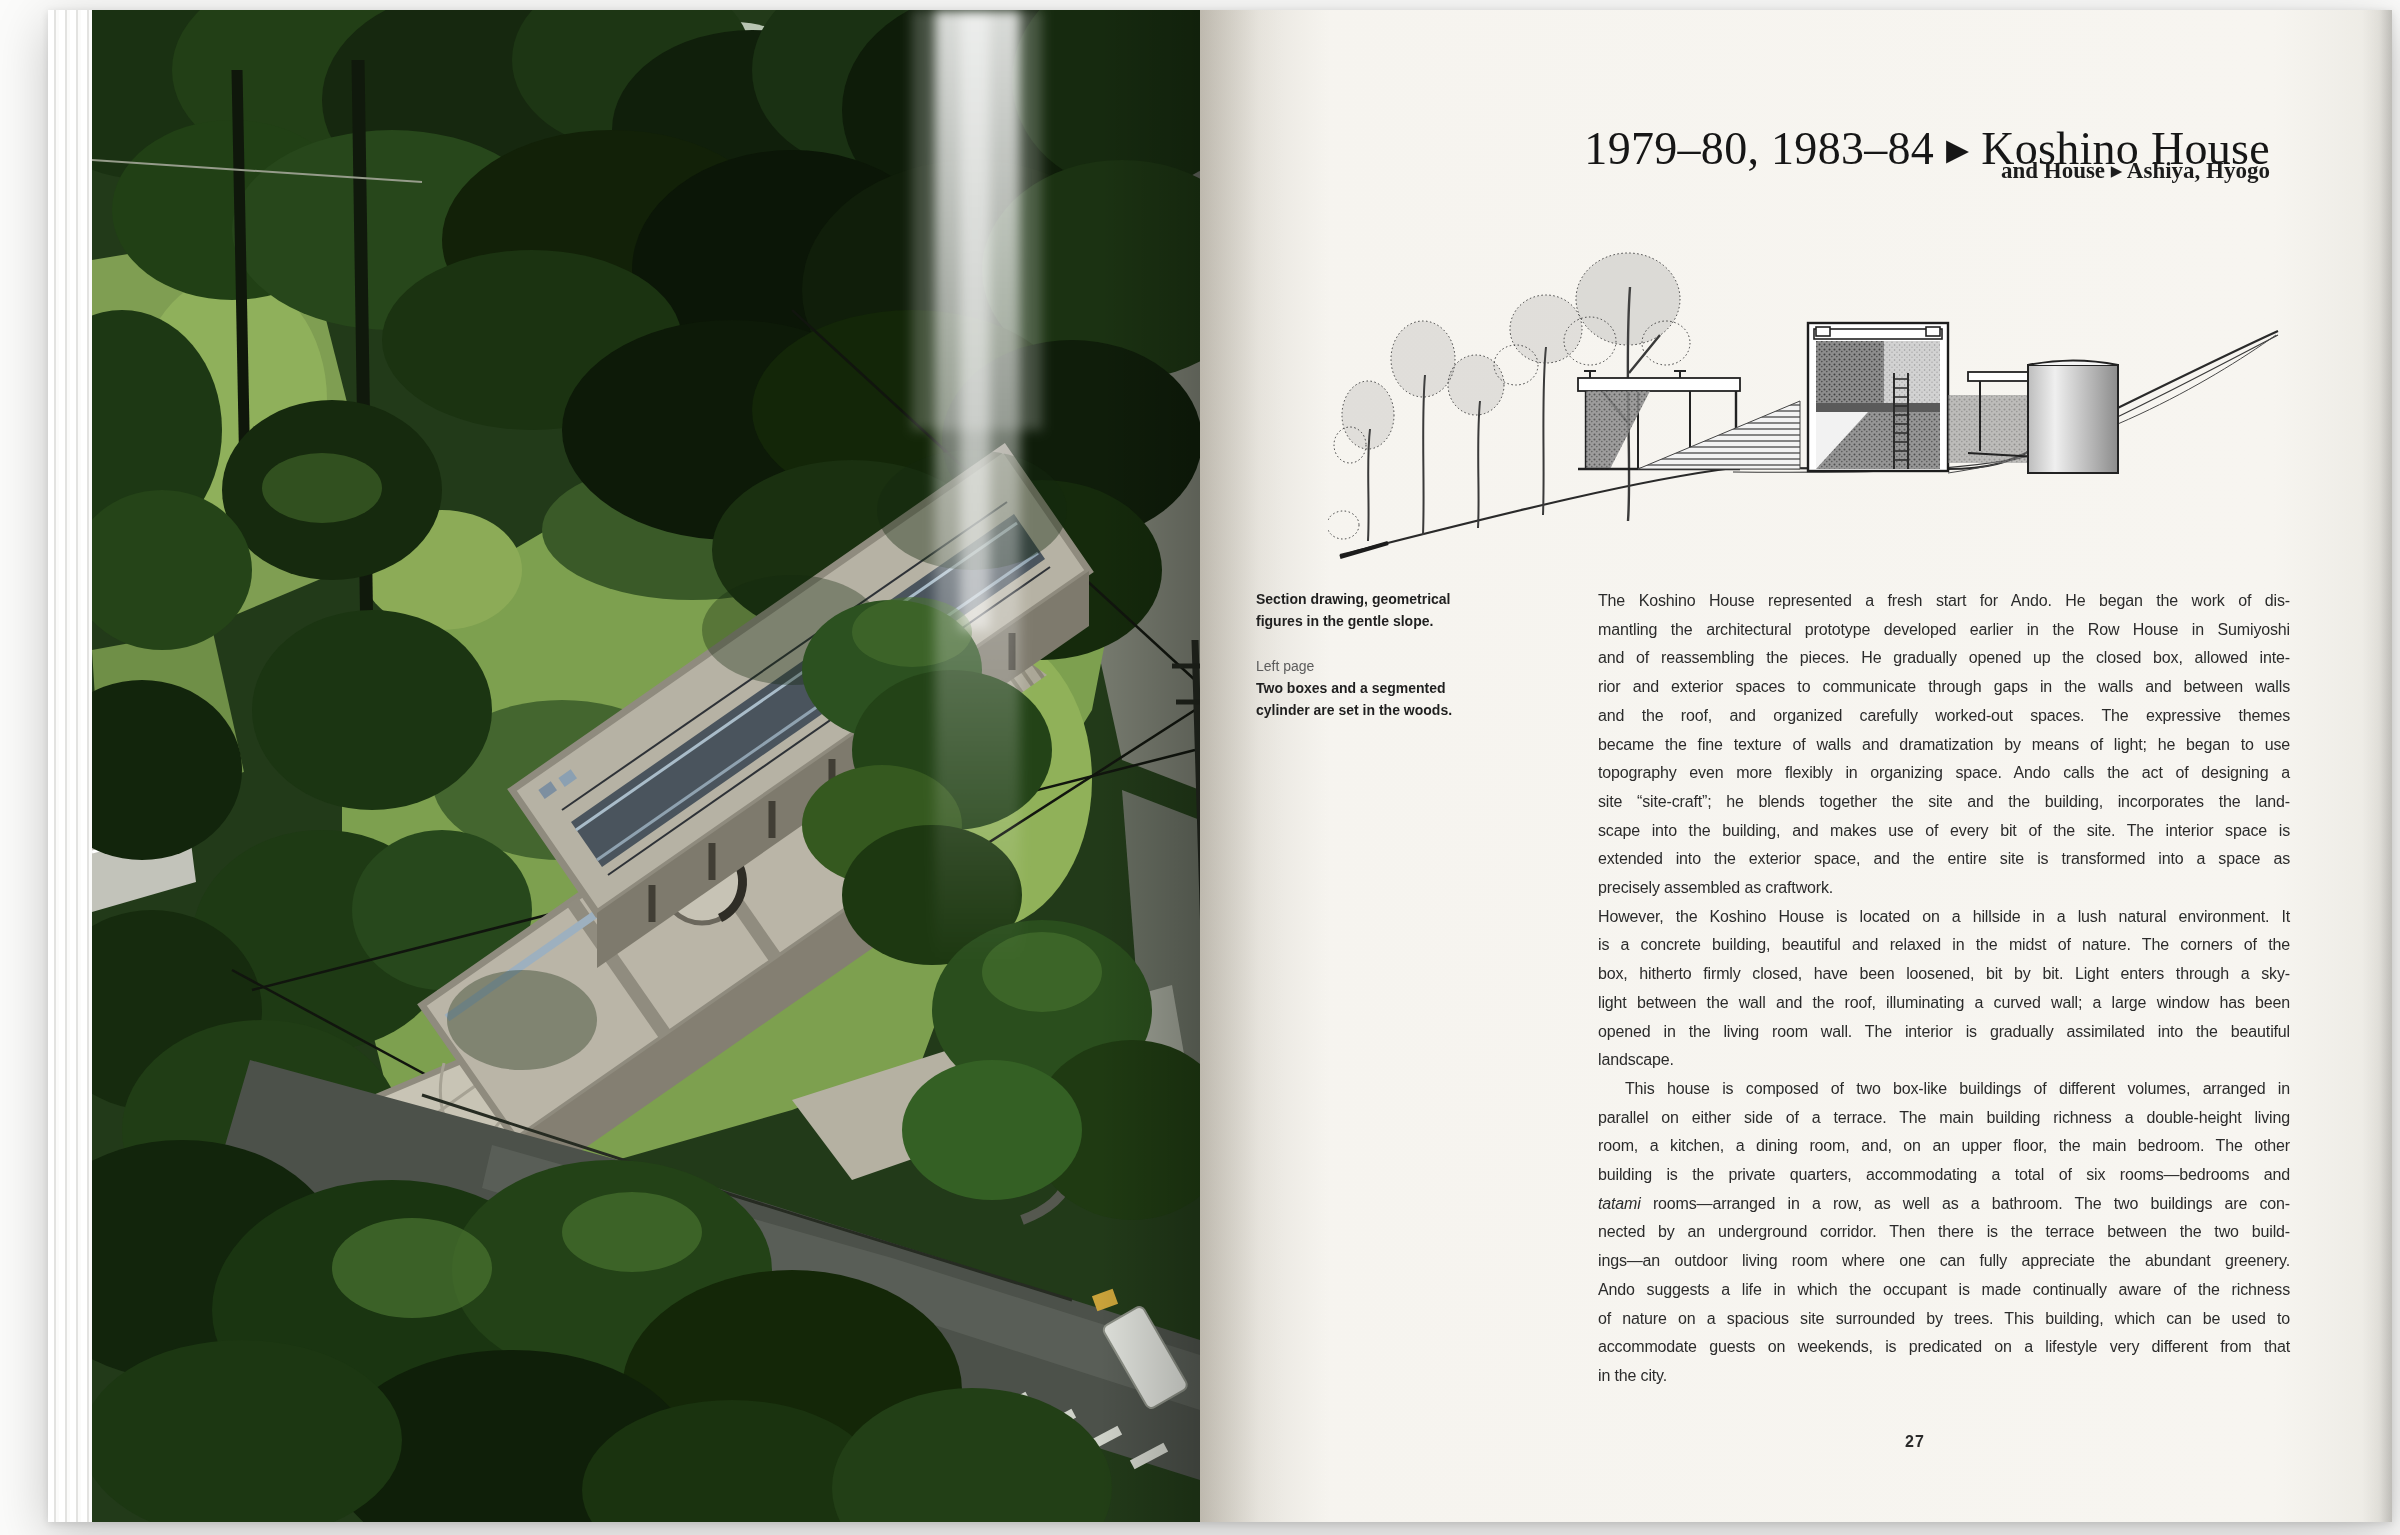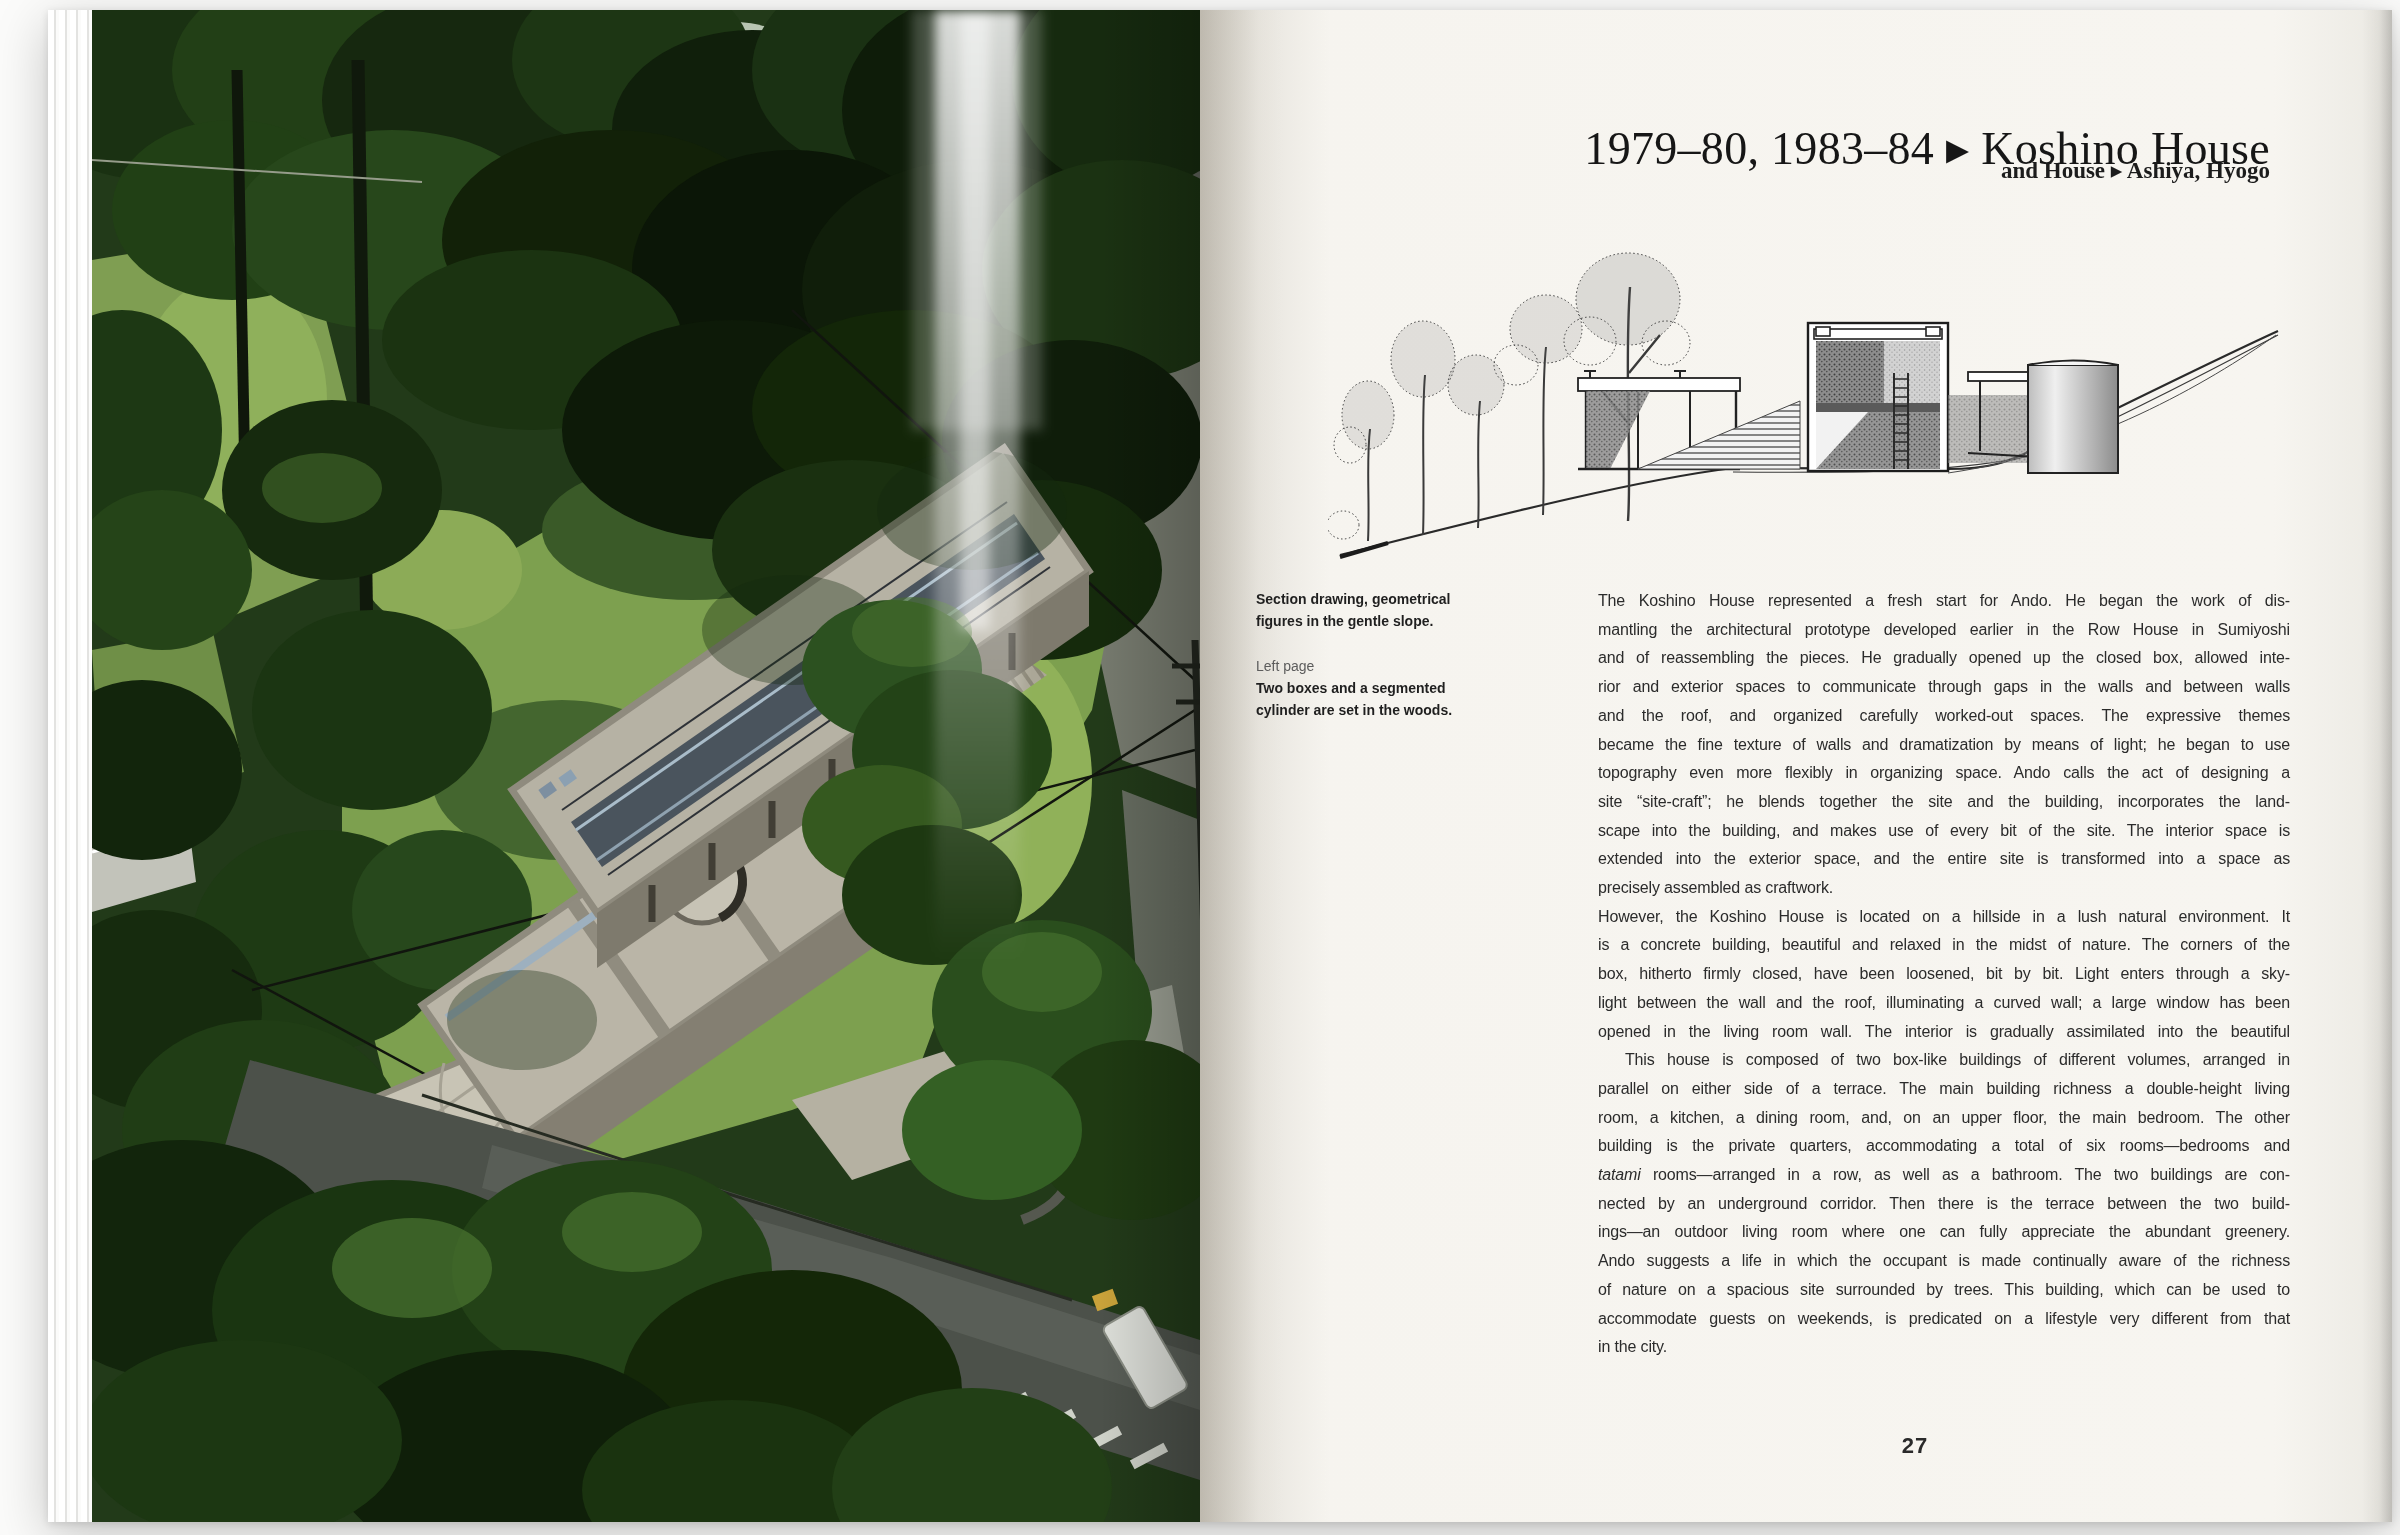--- a/index.html
+++ b/index.html
@@ -30,21 +30,21 @@
            font-size:14px;line-height:22px;color:#1f1f1f;}
   .caption > div{font-weight:700;white-space:nowrap;}
   .caption > div.capr{font-weight:400;color:#5c5c5c;}
   .caption > div.gap{height:23px;}
   .bodycol{position:absolute;left:398px;top:577px;width:692px;
            font-size:16px;line-height:28.7px;color:#2b2b2b;letter-spacing:-0.15px;}
   .bodycol > div{text-align:justify;text-align-last:justify;}
   .bodycol > div.end{text-align-last:left;}
   .bodycol > div.ind{text-indent:27px;}
   .pagenum{position:absolute;left:398px;top:1423px;width:634px;text-align:center;
-           font-size:22px;font-weight:700;color:#2a2a2a;letter-spacing:1px;}
+           font-size:16px;font-weight:700;color:#2a2a2a;letter-spacing:1px;}
 </style>
 </head>
 <body>
 
 <div class="stage">
   <div class="book">
 
     <div class="stack"></div>
 
     <div class="photo-page" aria-label="Aerial photograph: two concrete boxes and a segmented cylinder set diagonally in dense woods, lawns, roads and a utility pole">
@@ -368,20 +368,21 @@
           <div>topography even more flexibly in organizing space. Ando calls the act of designing a</div>
           <div>site “site-craft”; he blends together the site and the building, incorporates the land-</div>
           <div>scape into the building, and makes use of every bit of the site. The interior space is</div>
           <div>extended into the exterior space, and the entire site is transformed into a space as</div>
           <div class="end">precisely assembled as craftwork.</div>
           <div>However, the Koshino House is located on a hillside in a lush natural environment. It</div>
           <div>is a concrete building, beautiful and relaxed in the midst of nature. The corners of the</div>
           <div>box, hitherto firmly closed, have been loosened, bit by bit. Light enters through a sky-</div>
           <div>light between the wall and the roof, illuminating a curved wall; a large window has been</div>
           <div>opened in the living room wall. The interior is gradually assimilated into the beautiful</div>
+          <div class="end">landscape.</div>
           <div class="ind">This house is composed of two box-like buildings of different volumes, arranged in</div>
           <div>parallel on either side of a terrace. The main building richness a double-height living</div>
           <div>room, a kitchen, a dining room, and, on an upper floor, the main bedroom. The other</div>
           <div>building is the private quarters, accommodating a total of six rooms—bedrooms and</div>
           <div><i>tatami</i> rooms—arranged in a row, as well as a bathroom. The two buildings are con-</div>
           <div>nected by an underground corridor. Then there is the terrace between the two build-</div>
           <div>ings—an outdoor living room where one can fully appreciate the abundant greenery.</div>
           <div>Ando suggests a life in which the occupant is made continually aware of the richness</div>
           <div>of nature on a spacious site surrounded by trees. This building, which can be used to</div>
           <div>accommodate guests on weekends, is predicated on a lifestyle very different from that</div>

